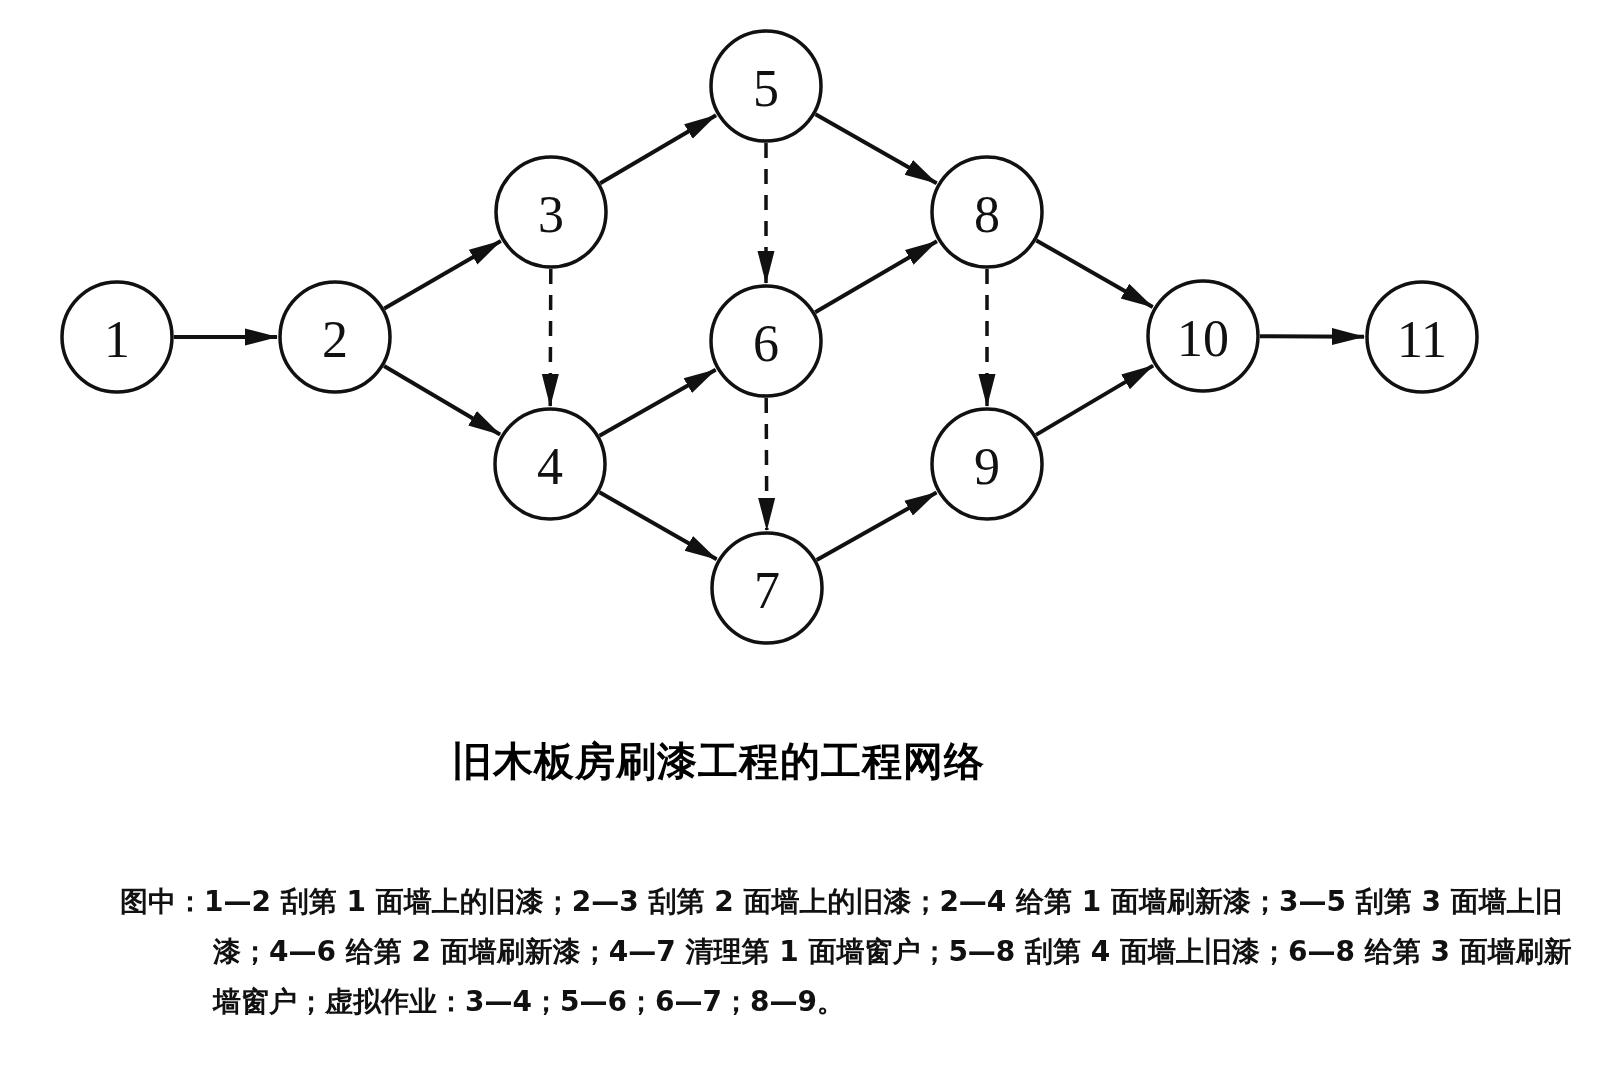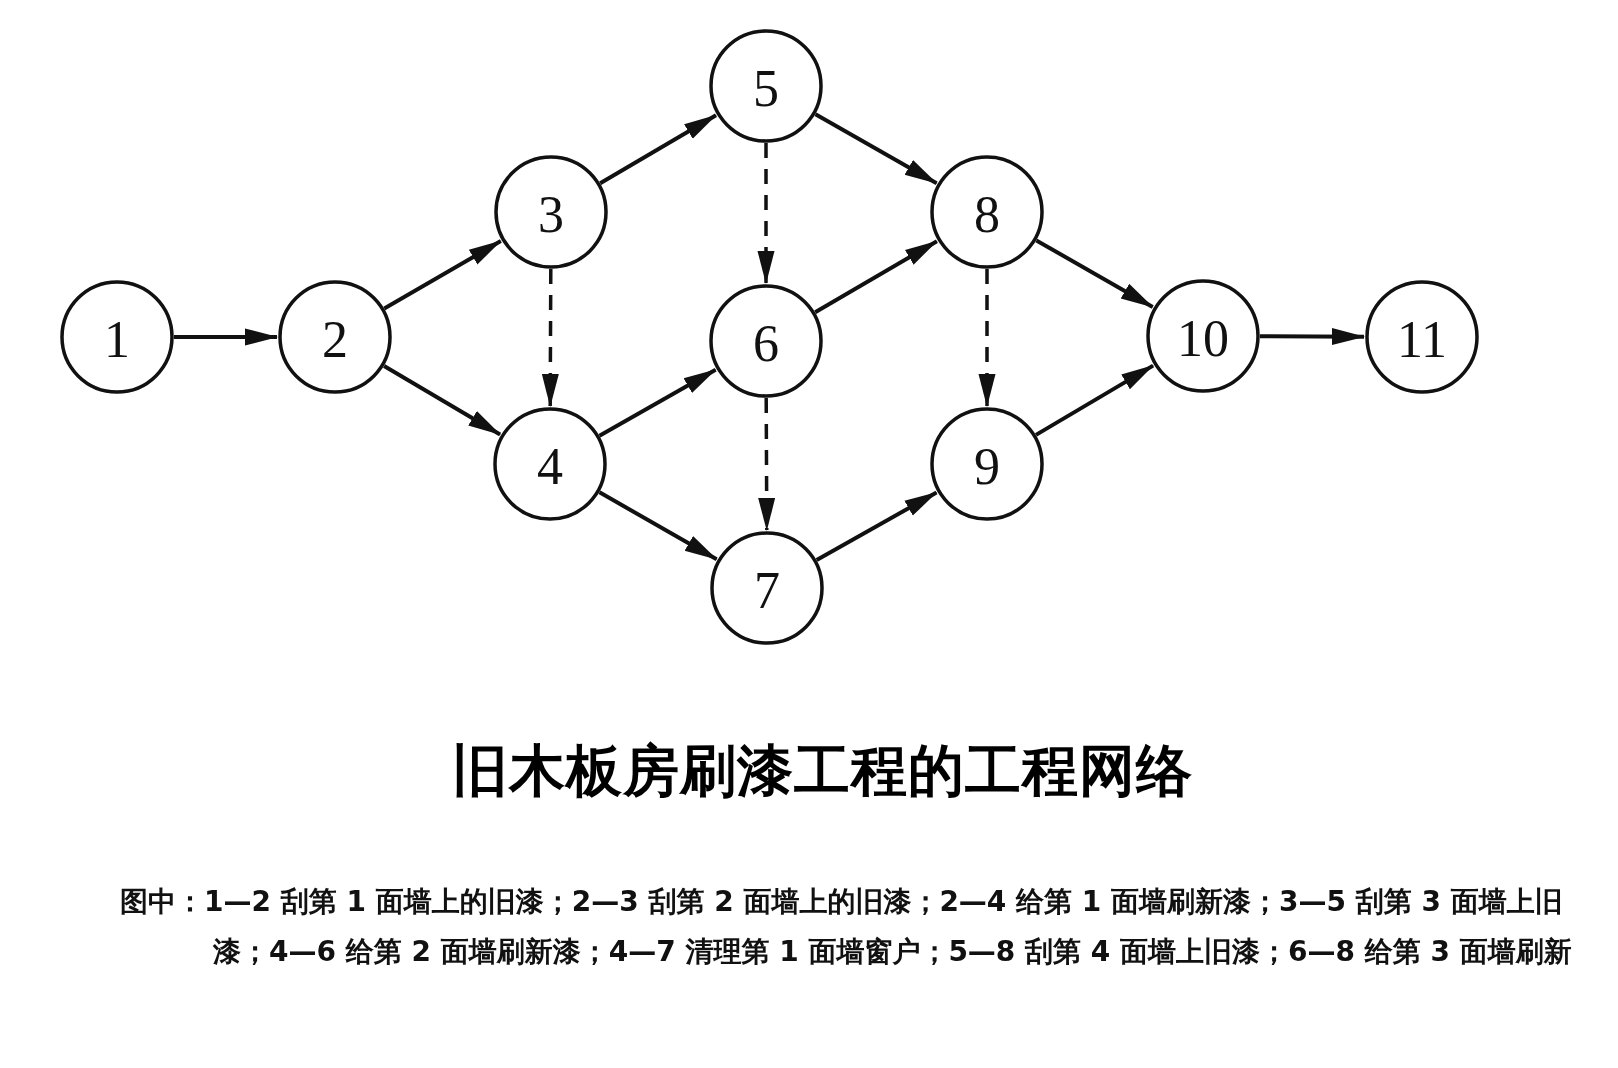--- a/index.html
+++ b/index.html
@@ -35,21 +35,21 @@
     fill: none;
   }
   .edge.dashed {
     stroke-width: 3.5;
     stroke-dasharray: 15 11;
   }
   .diagram-title {
     position: absolute;
     left: 452px;
     top: 734px;
-    font-size: 56px;
+    font-size: 40px;
     font-weight: bold;
     letter-spacing: 1px;
     color: #000000;
     white-space: nowrap;
   }
   .caption {
     position: absolute;
     left: 120px;
     top: 877px;
     width: 1440px;
@@ -133,15 +133,16 @@
         <circle cx="1422" cy="337" r="55" class="node-circle"></circle>
         <text x="1422" y="339" class="node-label">11</text>
       </g>
     </svg>
 
   <div class="diagram-title">旧木板房刷漆工程的工程网络</div>
 
   <div class="caption">
     <div class="caption-line">图中：1—2 刮第 1 面墙上的旧漆；2—3 刮第 2 面墙上的旧漆；2—4 给第 1 面墙刷新漆；3—5 刮第 3 面墙上旧</div>
     <div class="caption-line indent">漆；4—6 给第 2 面墙刷新漆；4—7 清理第 1 面墙窗户；5—8 刮第 4 面墙上旧漆；6—8 给第 3 面墙刷新</div>
+    <div class="caption-line indent">墙窗户；虚拟作业：3—4；5—6；6—7；8—9。</div>
   </div>
 
 </div>
 
 </body></html>

